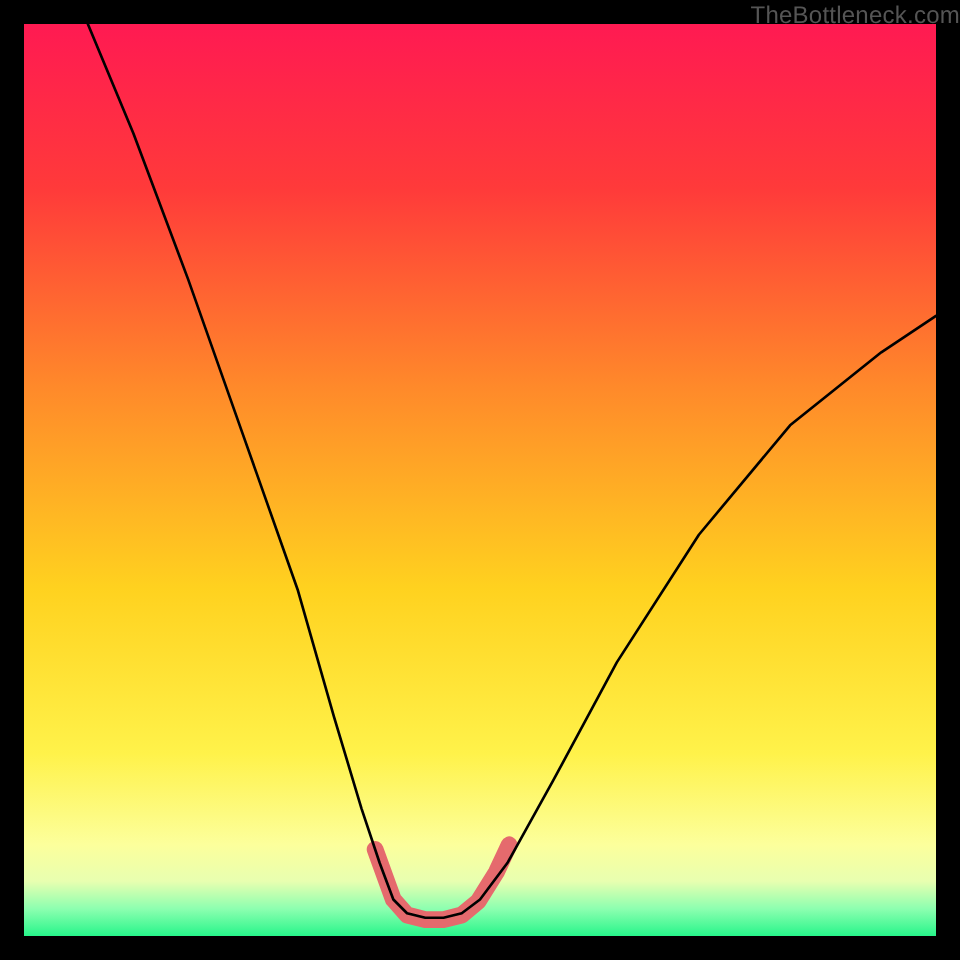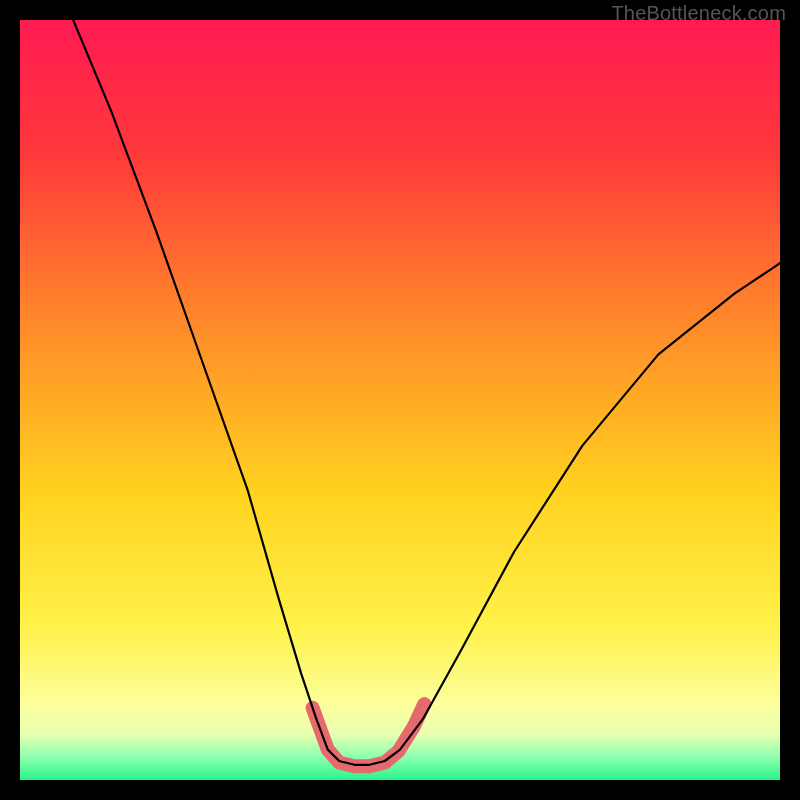--- a/index.html
+++ b/index.html
@@ -22,21 +22,21 @@
     position: absolute;
     top: 20px;
     left: 20px;
     width: 760px;
     height: 760px;
     overflow: hidden;
   }
   .watermark {
     position: absolute;
     top: 2px;
-    right: 14px;
+    right: 0;
     color: #555;
     font-size: 20px;
     font-weight: 500;
     letter-spacing: 0.2px;
     user-select: none;
   }
   svg { display: block; }
 </style>
 </head>
 <body>

